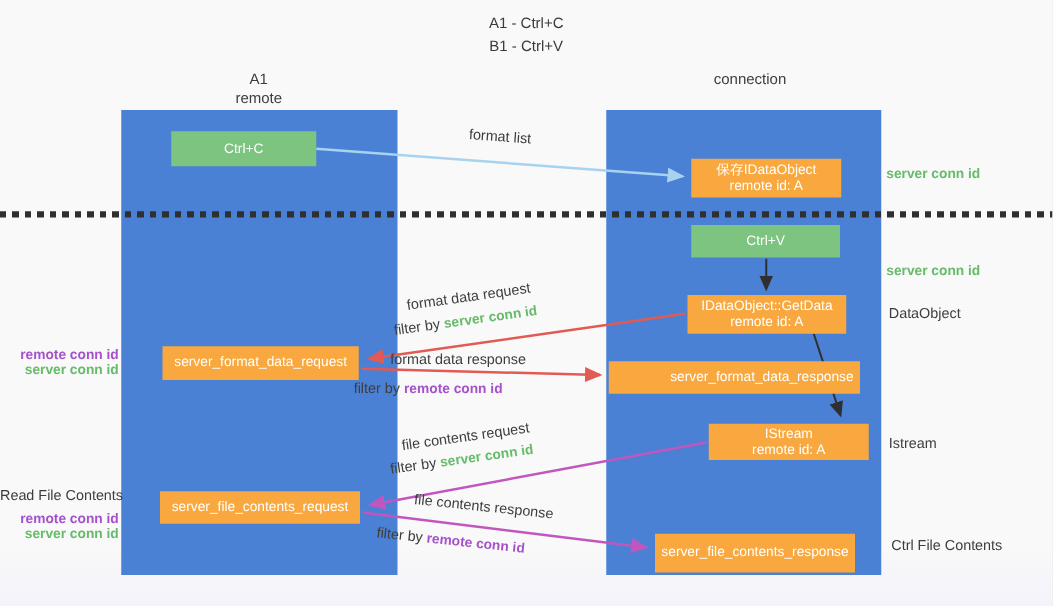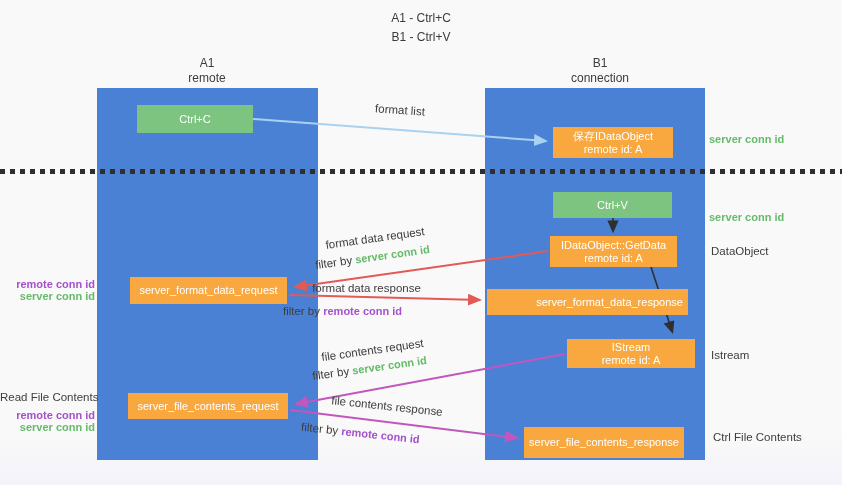--- a/index.html
+++ b/index.html
@@ -34,21 +34,20 @@
   <div class="abs title">
     <div>A1 - Ctrl+C</div>
     <div>B1 - Ctrl+V</div>
   </div>
 
   <div class="abs col-header" style="left:147px;top:56px;width:120px;">
     <div>A1</div>
     <div>remote</div>
   </div>
   <div class="abs col-header" style="left:540px;top:56px;width:120px;">
-    <div>B1</div>
     <div>connection</div>
   </div>
 
   <div class="abs lifeline" style="left:97px;top:88px;width:221px;height:372px;"></div>
   <div class="abs lifeline" style="left:485px;top:88px;width:220px;height:372px;"></div>
 
   <div class="abs dashed-line"></div>
 
   <svg class="abs arrows" width="842" height="485">
     <defs>
@@ -81,21 +80,21 @@
     <div>server_format_data_request</div>
   </div>
   <div class="abs node orange" style="left:128px;top:393px;width:160px;height:26px;align-items:center;">
     <div>server_file_contents_request</div>
   </div>
 
   <div class="abs node orange" style="left:553px;top:127px;width:120px;height:31px;">
     <div>保存IDataObject</div>
     <div>remote id: A</div>
   </div>
-  <div class="abs node green" style="left:553px;top:180px;width:119px;height:26px;margin-top:12px;">
+  <div class="abs node green" style="left:553px;top:180px;width:119px;height:26px;">
     <div>Ctrl+V</div>
   </div>
   <div class="abs node orange" style="left:550px;top:236px;width:127px;height:31px;">
     <div>IDataObject::GetData</div>
     <div>remote id: A</div>
   </div>
   <div class="abs node orange" style="left:487px;top:289px;width:157px;height:26px;padding-left:44px;">
     <div>server_format_data_response</div>
   </div>
   <div class="abs node orange" style="left:567px;top:339px;width:128px;height:29px;">

